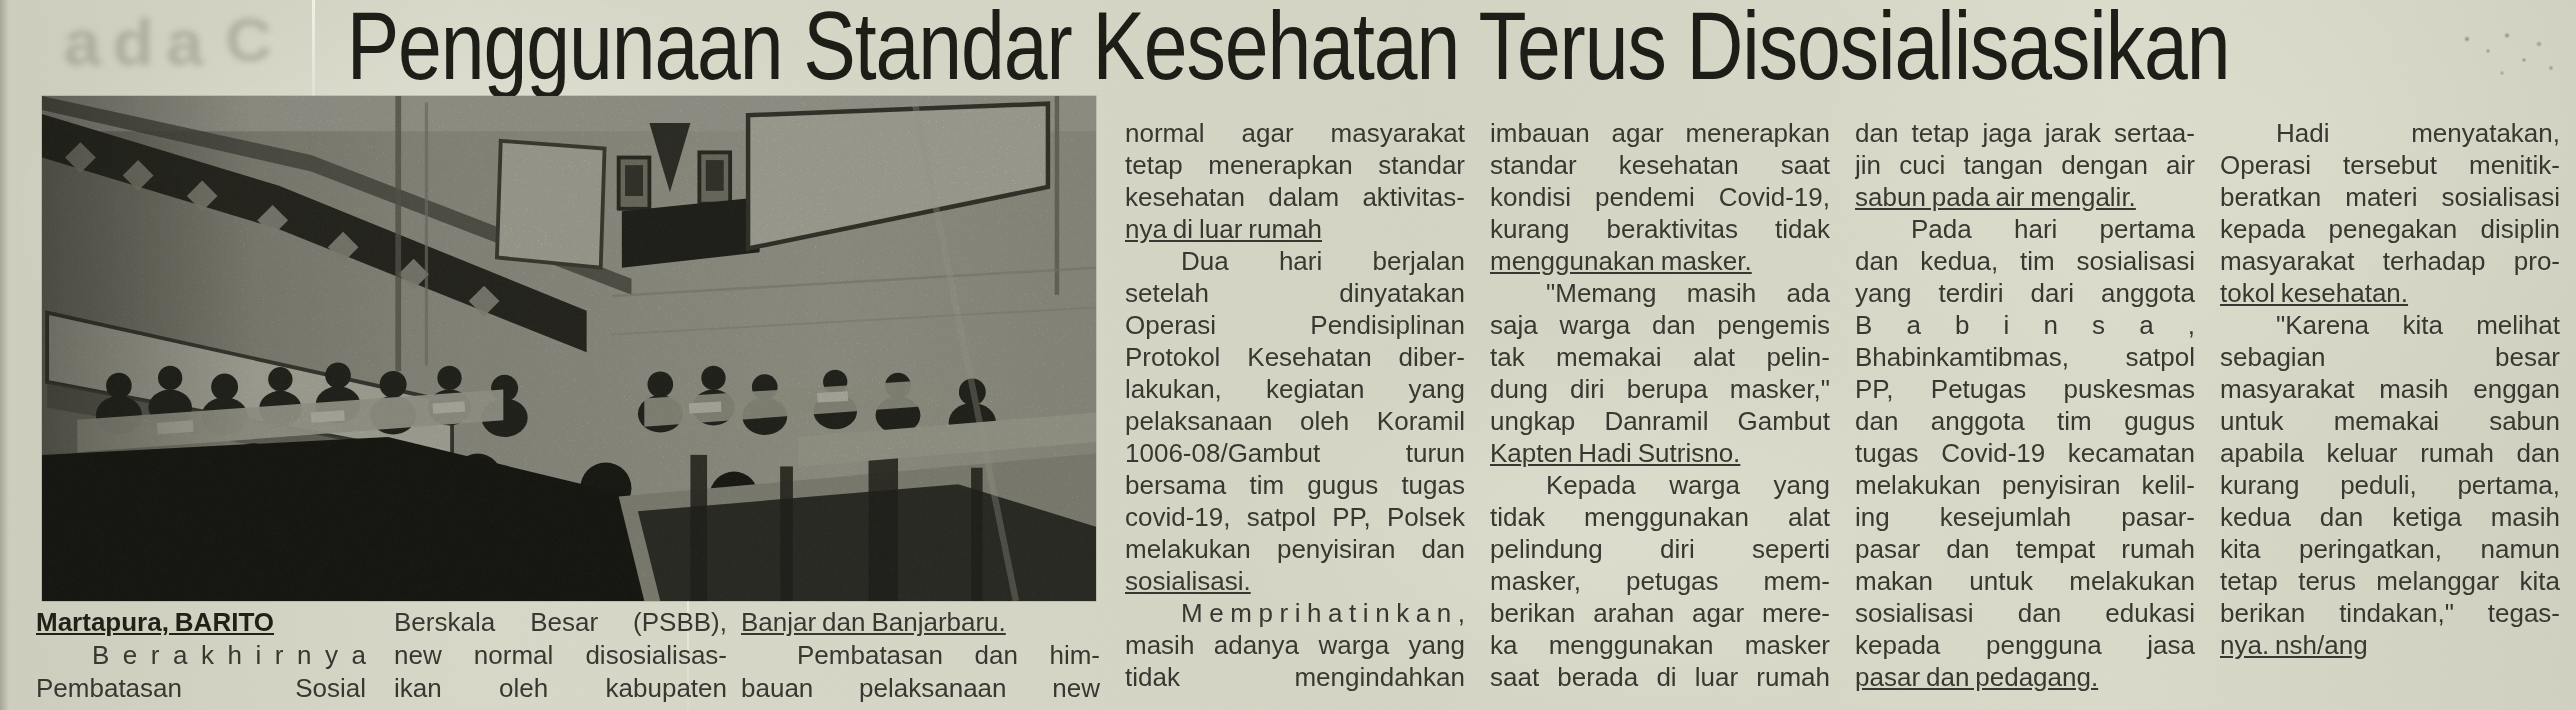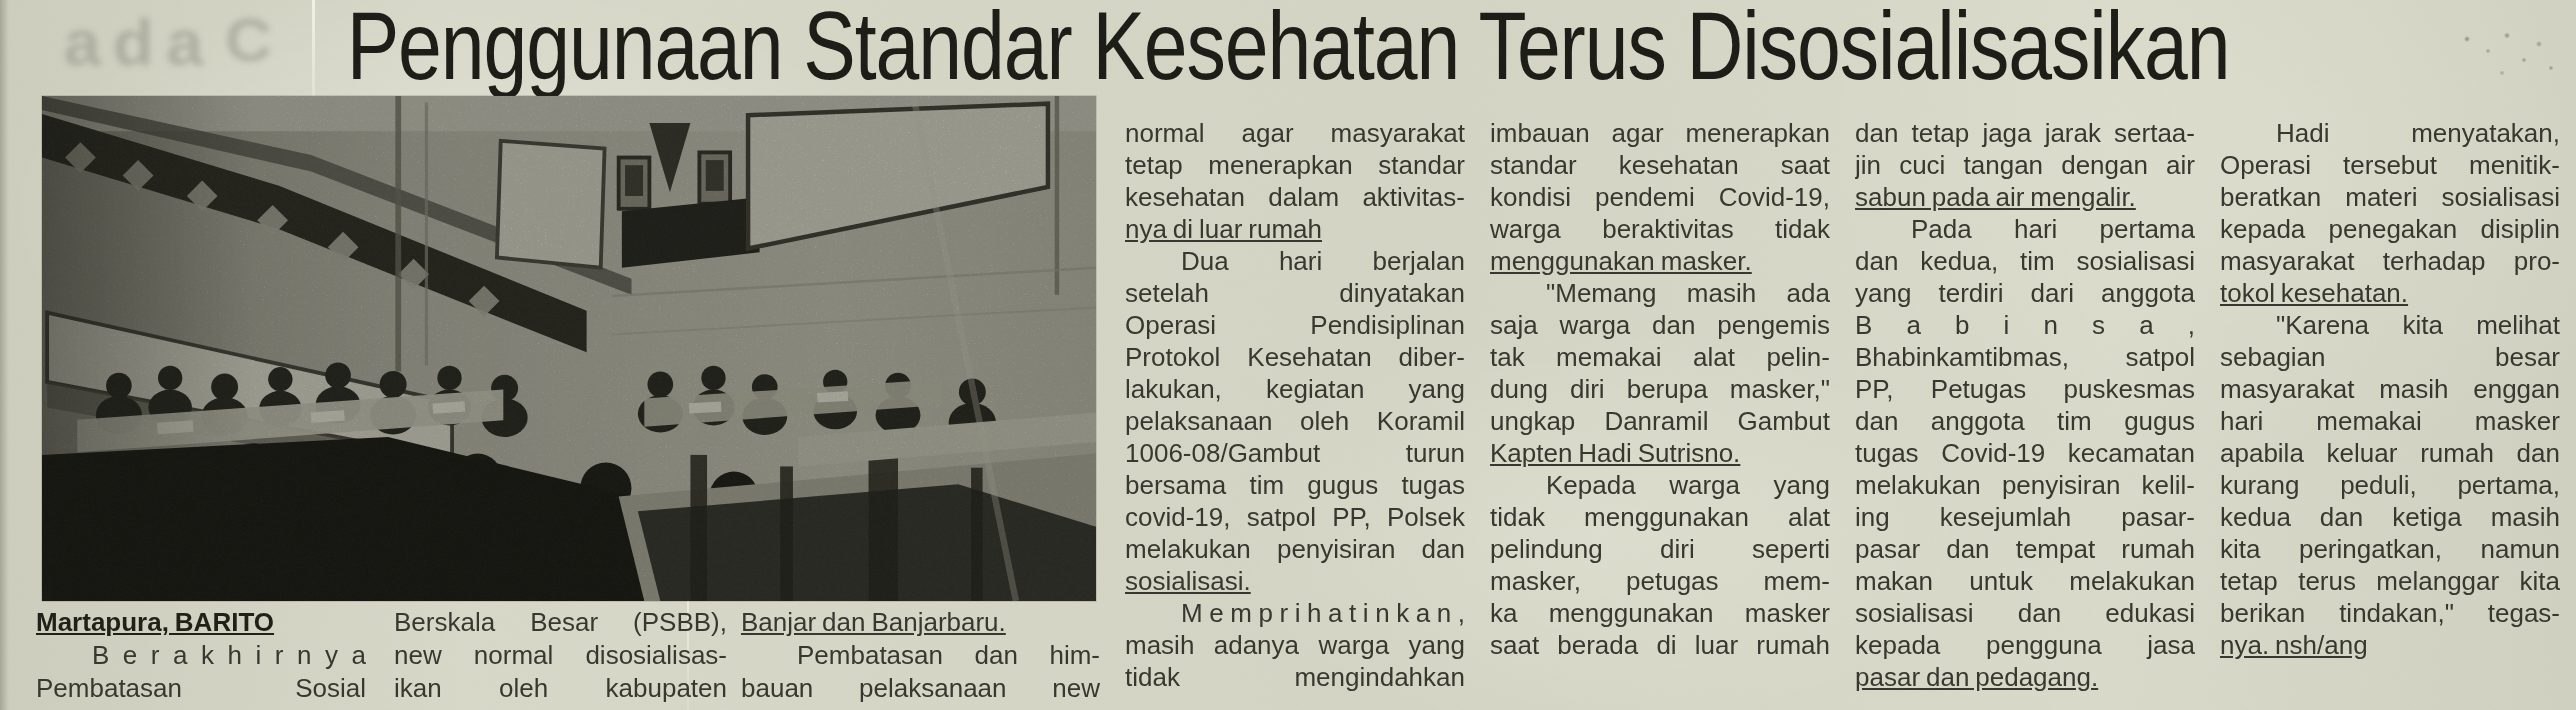--- a/index.html
+++ b/index.html
@@ -253,32 +253,33 @@
       <div class="line">melakukan penyisiran dan</div>
       <div class="line nj">sosialisasi.</div>
       <div class="line ind">M e m p r i h a t i n k a n ,</div>
       <div class="line">masih adanya warga yang</div>
       <div class="line">tidak mengindahkan</div>
     </div>
   <div class="col col-2">
       <div class="line">imbauan agar menerapkan</div>
       <div class="line">standar kesehatan saat</div>
       <div class="line">kondisi pendemi Covid-19,</div>
-      <div class="line">warga beraktivitas tidak</div>
+      <div class="line">kurang beraktivitas tidak</div>
       <div class="line nj">menggunakan masker.</div>
       <div class="line ind">"Memang masih ada</div>
       <div class="line">saja warga dan pengemis</div>
       <div class="line">tak memakai alat pelin-</div>
       <div class="line">dung diri berupa masker,"</div>
       <div class="line">ungkap Danramil Gambut</div>
       <div class="line nj">Kapten Hadi Sutrisno.</div>
       <div class="line ind">Kepada warga yang</div>
       <div class="line">tidak menggunakan alat</div>
       <div class="line">pelindung diri seperti</div>
       <div class="line">masker, petugas mem-</div>
+      <div class="line">berikan arahan agar mere-</div>
       <div class="line">ka menggunakan masker</div>
       <div class="line">saat berada di luar rumah</div>
     </div>
   <div class="col col-3">
       <div class="line">dan tetap jaga jarak sertaa-</div>
       <div class="line">jin cuci tangan dengan air</div>
       <div class="line nj">sabun pada air mengalir.</div>
       <div class="line ind">Pada hari pertama</div>
       <div class="line">dan kedua, tim sosialisasi</div>
       <div class="line">yang terdiri dari anggota</div>
@@ -298,21 +299,21 @@
   <div class="col col-4">
       <div class="line ind">Hadi menyatakan,</div>
       <div class="line">Operasi tersebut menitik-</div>
       <div class="line">beratkan materi sosialisasi</div>
       <div class="line">kepada penegakan disiplin</div>
       <div class="line">masyarakat terhadap pro-</div>
       <div class="line nj">tokol kesehatan.</div>
       <div class="line ind">"Karena kita melihat</div>
       <div class="line">sebagian besar</div>
       <div class="line">masyarakat masih enggan</div>
-      <div class="line">hari memakai masker</div>
+      <div class="line">untuk memakai sabun</div>
       <div class="line">apabila keluar rumah dan</div>
       <div class="line">kurang peduli, pertama,</div>
       <div class="line">kedua dan ketiga masih</div>
       <div class="line">kita peringatkan, namun</div>
       <div class="line">tetap terus melanggar kita</div>
       <div class="line">berikan tindakan," tegas-</div>
       <div class="line nj">nya. nsh/ang</div>
     </div>
 
   <svg class="grain" viewBox="0 0 4020 1108" width="2576" height="710">

